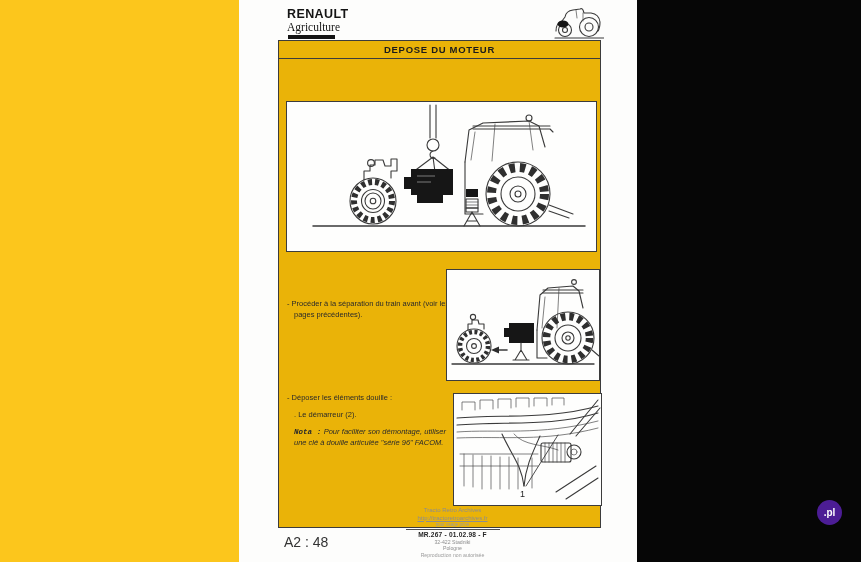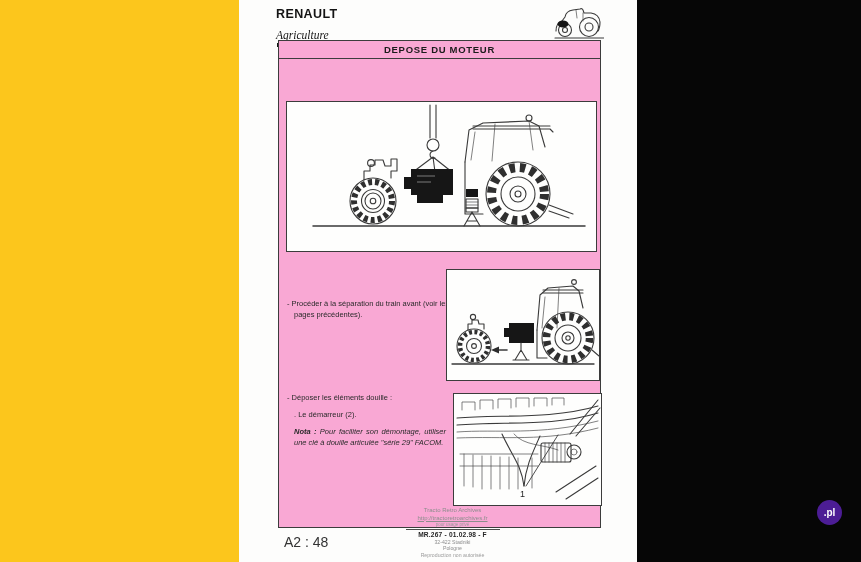--- a/index.html
+++ b/index.html
@@ -7,32 +7,32 @@
     width:861px;height:562px;overflow:hidden;position:relative;
     background:#ffffff;
     font-family:"Liberation Sans", sans-serif;
     -webkit-font-smoothing:antialiased;
   }
   .yellow-bar{position:absolute;left:0;top:0;width:239px;height:562px;background:#fcc61c;}
   .black-bar{position:absolute;left:637px;top:0;width:224px;height:562px;background:#060606;}
   .scan-page{position:absolute;left:239px;top:0;width:398px;height:562px;background:#fdfdfc;}
 
   
-  .brand{position:absolute;left:276px;top:8px;color:#141414;line-height:1;}
+  .brand{position:absolute;left:287px;top:8px;color:#141414;line-height:1;}
   .brand .renault{font-weight:bold;font-size:12.5px;letter-spacing:.4px;}
-  .brand .agri{font-family:"Liberation Serif", serif;font-size:11.5px;margin-top:9px;font-style:italic;}
+  .brand .agri{font-family:"Liberation Serif", serif;font-size:11.5px;margin-top:1px;}
   .brand .bar{width:47px;height:4px;background:#141414;margin-top:2px;margin-left:1px;}
 
   
   .mini-tractor{position:absolute;left:554px;top:3px;width:50px;height:38px;}
 
   
   .frame{
     position:absolute;left:278px;top:40px;width:321px;height:486px;
-    border:1px solid #3c3c3c;background:#f9a8d4;color:#262626;
+    border:1px solid #3c3c3c;background:#eab308;color:#262626;
   }
   .title-row{
     position:absolute;left:0;top:0;right:0;height:17px;
     border-bottom:1px solid #3c3c3c;
     display:flex;align-items:center;justify-content:center;
     font-weight:bold;font-size:9.5px;letter-spacing:.7px;color:#1b1b1b;
   }
   .intro{
     position:absolute;left:7px;top:24px;width:306px;
     font-size:7.6px;line-height:1.4;text-align:justify;color:#2a2a2a;
@@ -52,21 +52,21 @@
     padding-left:7px;text-indent:-7px;
   }
   .s2-bullet{left:8px;top:258px;width:158px;}
   .s3-bullet{left:8px;top:352px;width:162px;}
   .s3-sub{left:15px;top:369px;width:150px;}
   .nota{
     position:absolute;left:15px;top:386px;width:152px;
     font-size:7.5px;line-height:1.45;font-style:italic;color:#2a2a2a;
     text-align:justify;
   }
-  .nota b{font-weight:bold;}
+  .nota b{font-weight:bold;font-family:Liberation Mono, monospace;}
 
   .page-number{position:absolute;left:284px;top:534px;font-size:14px;color:#333;}
 
   
   .stamp{position:absolute;left:385px;top:507px;width:135px;text-align:center;line-height:1.25;}
   .stamp .g1{font-size:6px;color:#8d8d8d;}
   .stamp .g2{font-size:6px;color:#8d8d8d;text-decoration:underline;}
   .stamp .g3{font-size:4.5px;color:#9b9b9b;}
   .stamp .rule{width:94px;height:1px;background:#4a4a4a;margin:1px auto;}
   .stamp .ref{font-size:6.6px;font-weight:bold;color:#262626;letter-spacing:.2px;}
@@ -194,21 +194,21 @@
       <circle class="ln" cx="121" cy="68" r="6"></circle>
       <circle class="ln" cx="121" cy="68" r="2.2"></circle>
       <path class="ln" d="M145,80 L152,86"></path>
     </svg>
   </div>
 
   <div class="bullet s3-bullet">- Déposer les éléments douille :</div>
   <div class="bullet s3-sub">. Le démarreur (2).</div>
   <div class="nota">
     <b>Nota :</b>
-    <span>Pour faciliter son démontage, utiliser une clé à douille articulée "série 29" FACOM.</span>
+    <span>Pour faciliter son démontage, utiliser une clé à douille articulée "série 96" FACOM.</span>
   </div>
 
   <div class="figbox fig3">
     <svg viewBox="0 0 147 111">
 
       <path class="thin" d="M8,16 v-8 h13 v8 M26,15 v-9 h13 v9 M44,14 v-9 h13 v9 M62,13 v-9 h13 v9 M80,12 v-8 h13 v8 M98,11 v-7 h12 v7"></path>
 
       <path class="ln" d="M3,24 C45,20 95,26 144,12"></path>
       <path class="ln" d="M3,31 C50,27 98,33 144,19"></path>
       <path class="thin" d="M3,38 C42,35 86,42 144,27"></path>

